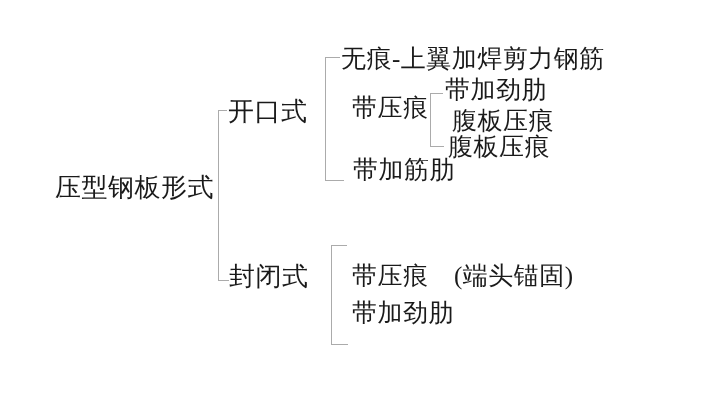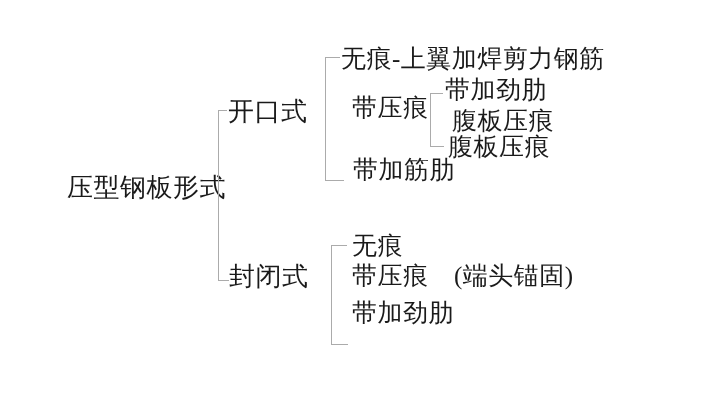--- a/index.html
+++ b/index.html
@@ -35,21 +35,21 @@
     position: absolute;
     height: 1px;
     background: var(--line, #ababab);
   }
 </style>
 </head>
 <body>
 
 <div class="canvas" style="--bg: #ffffff; --line: #ababab; --text: #1a1a1a;">
 
-  <span class="node big" style="left:55px; top:174px;margin-left:12px;">压型钢板形式</span>
+  <span class="node big" style="left:55px; top:174px;">压型钢板形式</span>
 
   <div class="vline" style="left:218px; top:110px; height:171px;"></div>
   <div class="hline" style="left:219px; top:110px; width:8px;"></div>
   <div class="hline" style="left:219px; top:280px; width:10px;"></div>
 
   <span class="node big" style="left:228px; top:98px;">开口式</span>
   <span class="node big" style="left:229px; top:263px;">封闭式</span>
 
   <div class="vline" style="left:325px; top:57px; height:124px;"></div>
   <div class="hline" style="left:326px; top:57px; width:14px;"></div>
@@ -64,17 +64,16 @@
   <div class="hline" style="left:431px; top:146px; width:13px;"></div>
 
   <span class="node" style="left:445px; top:76px;">带加劲肋</span>
   <span class="node" style="left:452px; top:107px;">腹板压痕</span>
   <span class="node" style="left:448px; top:133px;">腹板压痕</span>
 
   <div class="vline" style="left:331px; top:245px; height:100px;"></div>
   <div class="hline" style="left:332px; top:245px; width:15px;"></div>
   <div class="hline" style="left:332px; top:344px; width:16px;"></div>
 
-  <span class="node" style="left:352px; top:232px;">无痕</span>
   <span class="node" style="left:352px; top:262px;">带压痕　(端头锚固)</span>
   <span class="node" style="left:352px; top:299px;">带加劲肋</span>
 
 </div>
 
 </body></html>

